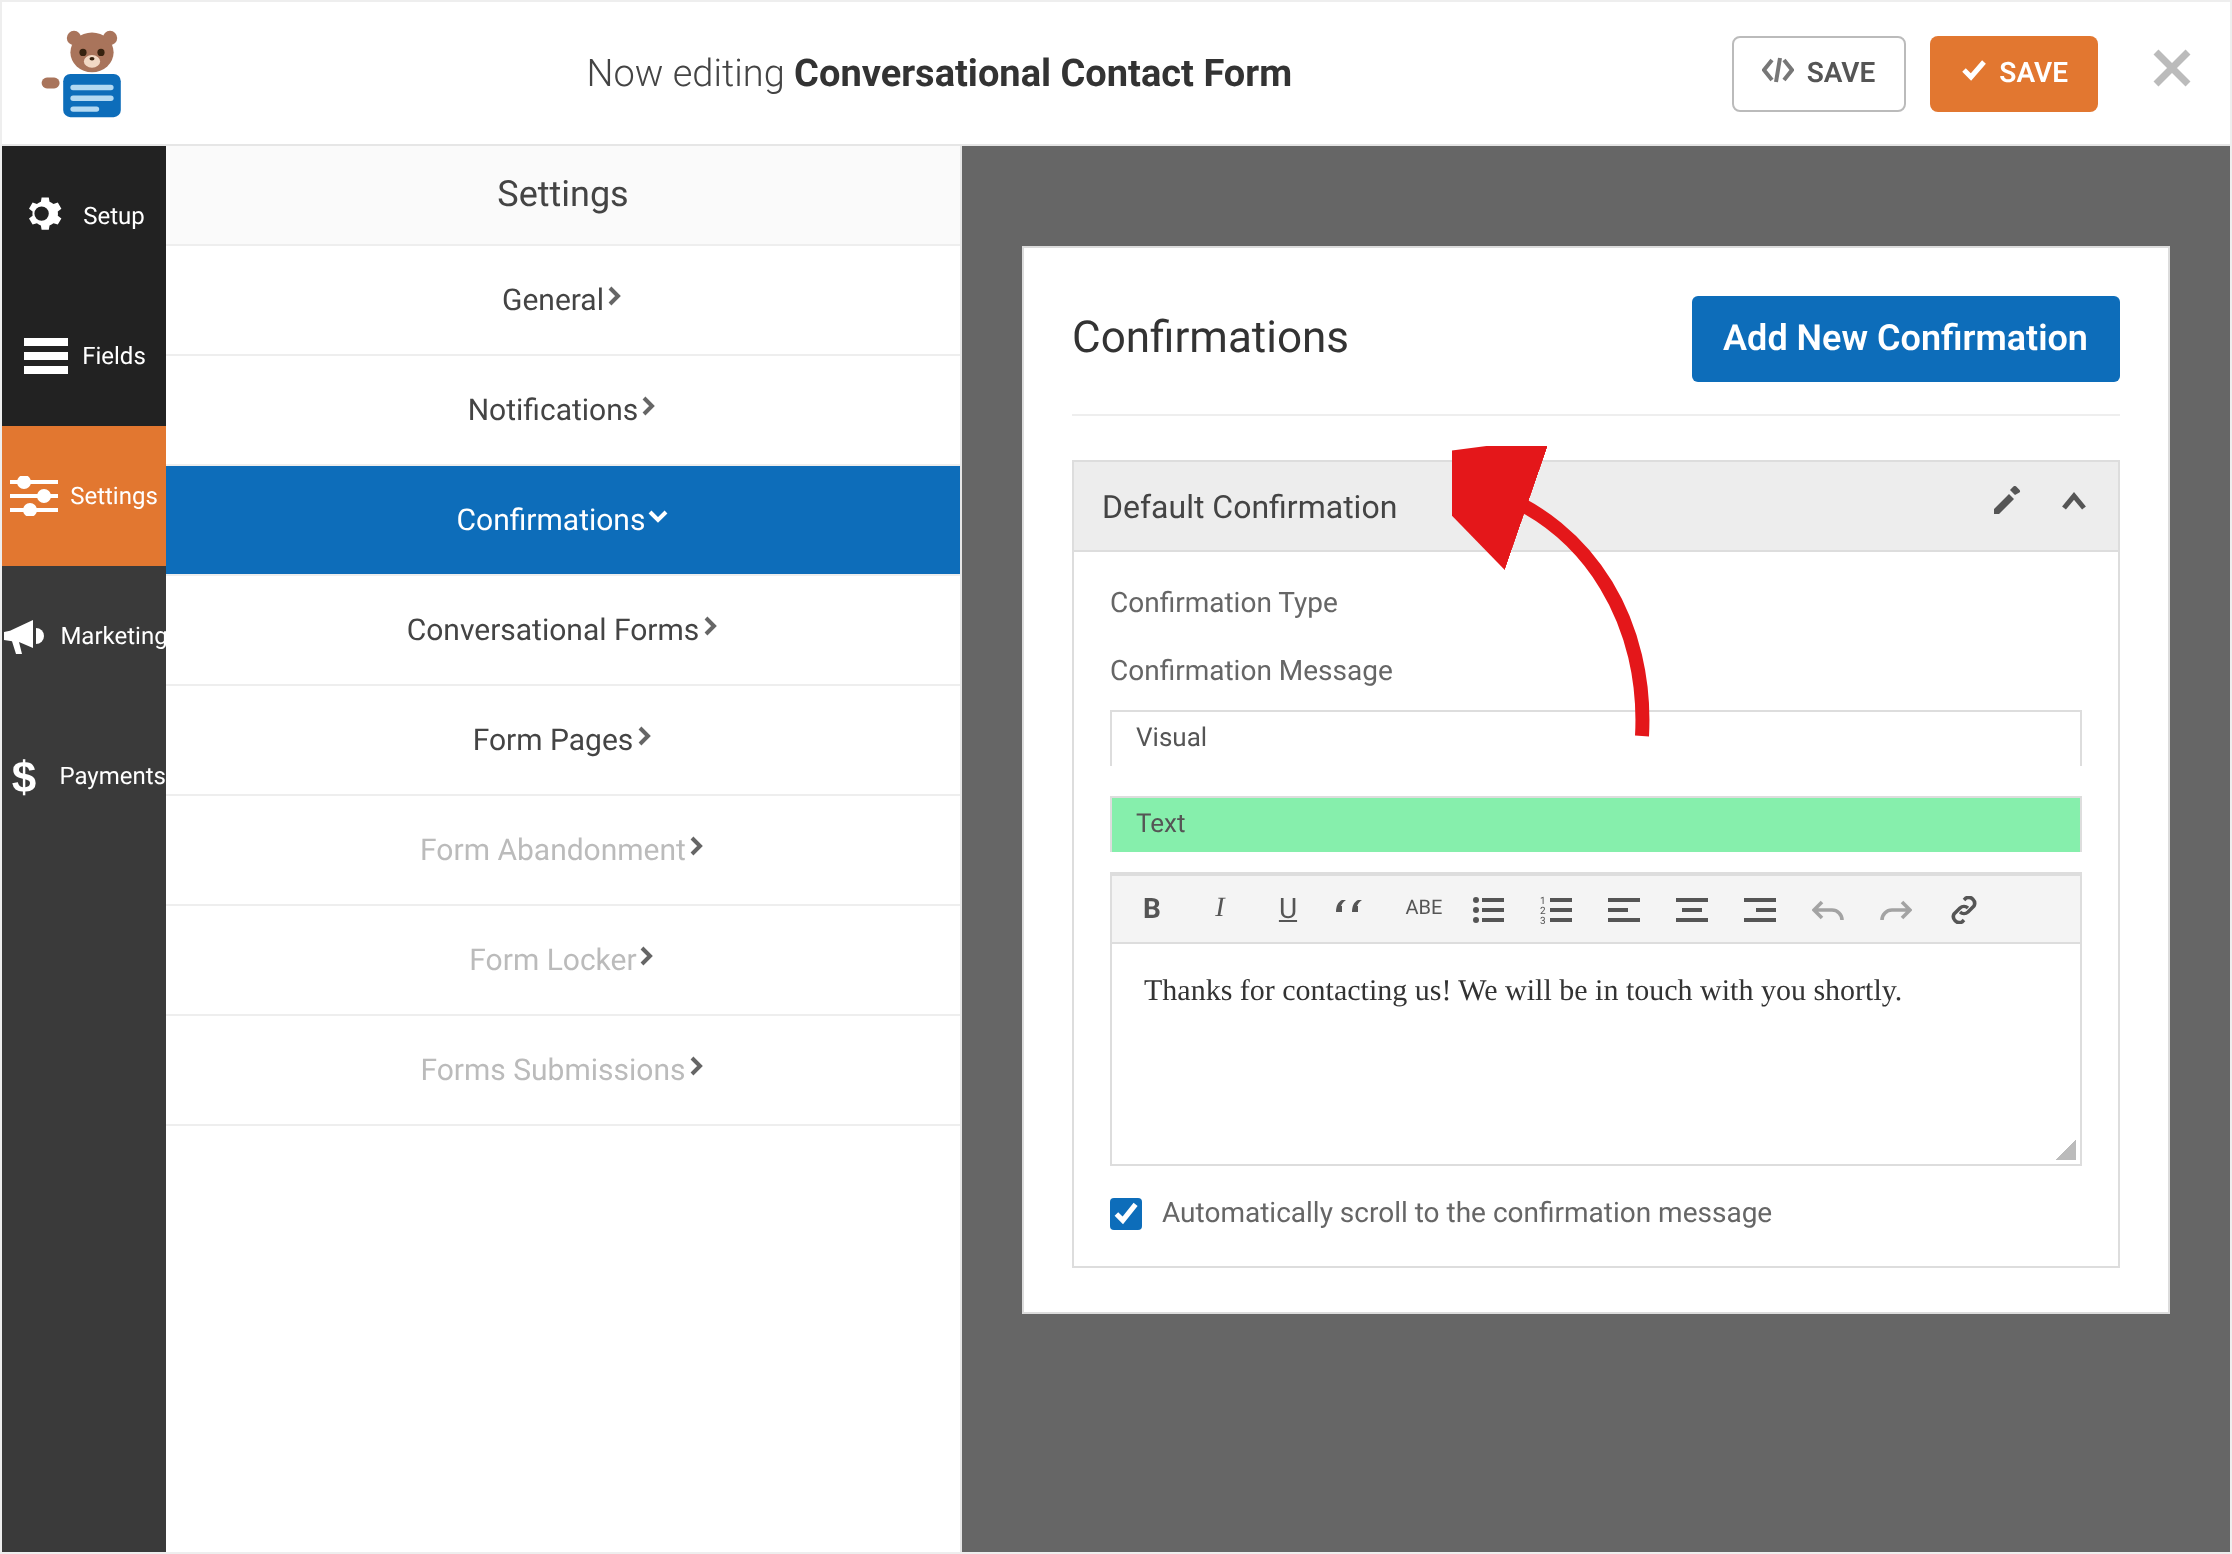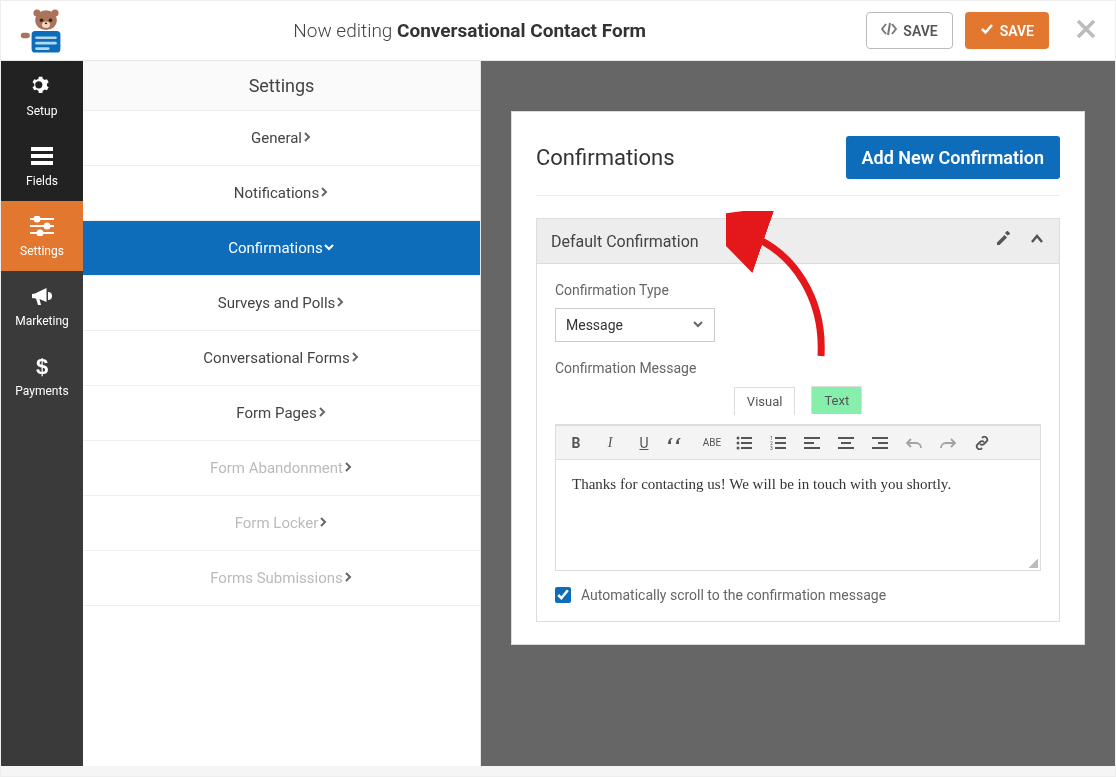--- a/index.html
+++ b/index.html
@@ -1,32 +1,32 @@
 <!DOCTYPE html>
 <html><head>
   <meta charset="utf-8">
   <style>
     * { box-sizing: border-box; margin: 0; padding: 0; }
     body { font-family: -apple-system, BlinkMacSystemFont, "Segoe UI", Roboto, Arial, sans-serif; background: #f5f5f5; width: 1116px; height: 777px; overflow: hidden; border: 1px solid #eee; }
 
     
-    .topbar { height: 60px; background: #fff; border-bottom: 1px solid #e6e6e6; display: flex; align-items: center; padding: 0 18px; position: relative; }
+    .topbar { height: 72px; background: #fff; border-bottom: 1px solid #e6e6e6; display: flex; align-items: center; padding: 0 18px; position: relative; }
     .logo { width: 54px; height: 48px; display:flex; align-items:center; justify-content:center; }
     .title-wrap { flex: 1; text-align: center; color: #444; font-size: 19px; font-weight: 300;}
     .title-wrap b { font-weight: 700; color:#333; }
     .btn { display:inline-flex; align-items:center; gap:6px; padding: 9px 14px; font-size:14px; font-weight:600; border-radius:4px; cursor:pointer; border:1px solid transparent; }
     .btn-embed { border:1px solid #bbb; color:#555; background:#fff; }
     .btn-save { background:#e27730; color:#fff; }
     .topbar .btn-save { margin-left:12px; }
     .topbar .close { margin-left:26px; color:#bbb; font-size:26px; cursor:pointer; }
 
     
     .app { display:flex; height: calc(777px - 72px); }
     .leftnav { width:82px; background:#3a3a3a; display:flex; flex-direction:column; }
-    .leftnav .item { display:flex; flex-direction:column; align-items:center; justify-content:center; height:70px; color:#fff; font-size:12px; gap:6px; cursor:pointer; }
+    .leftnav .item { display:flex; flex-direction:row; align-items:center; justify-content:center; height:70px; color:#fff; font-size:12px; gap:6px; cursor:pointer; }
     .leftnav .item .icon { width:24px; height:24px; display:flex; align-items:center; justify-content:center; }
     .leftnav .item.darker { background:#222; }
     .leftnav .item.active { background:#e27730; }
     .leftnav .item.gray { background:#3a3a3a; }
 
     
     .settings-panel { width:398px; background:#fff; border-right:1px solid #e6e6e6; display:flex; flex-direction:column; }
     .panel-title { height:50px; border-bottom:1px solid #eee; display:flex; align-items:center; justify-content:center; font-size:18px; color:#444; background:#fafafa; font-weight:400;}
     .settings-list { flex:1; overflow:auto; }
     .side-item { display:flex; align-items:center; justify-content:center; padding:18px 26px; cursor:pointer; border-bottom:1px solid #eee; color:#444; font-size:15px; }
@@ -44,21 +44,21 @@
 
     .accordion { border:1px solid #ddd; }
     .acc-head { background:#ededed; padding:12px 14px; display:flex; align-items:center; justify-content:space-between; color:#444; border-bottom:1px solid #ddd; }
     .acc-actions { display:flex; gap:18px; color:#555; }
     .acc-body { padding:18px; }
     .label { font-size:14px; color:#666; margin-bottom:10px; }
     .select { width:160px; border:1px solid #ccc; padding:8px 10px; font-size:14px; color:#333; display:flex; align-items:center; justify-content:space-between; background:#fff; cursor:pointer;}
     .label2 { margin-top:18px; }
 
     .editor { border:1px solid #ddd; margin-top:10px; }
-    .tabs { display:flex; justify-content:center; gap:16px; padding:0; }
+    .tabs { display:flex; justify-content:flex-start; gap:16px; padding:0;flex-direction:column; }
     .tab { padding:6px 12px; border:1px solid #ddd; border-bottom:none; background:#86efac; font-size:13px; color:#555; cursor:pointer; }
     .tab.active { background:#fff; position:relative; top:1px;}
     .toolbar { background:#f4f4f4; border-top:1px solid #ddd; border-bottom:1px solid #ddd; padding:8px 10px; display:flex; gap:14px; color:#555; align-items:center; }
     .toolbar .tbtn { width:20px; text-align:center; cursor:pointer; font-size:14px; }
     .toolbar svg { display:block; }
     .editor-body { min-height:110px; padding:16px; font-family:Georgia, serif; font-size:15px; color:#333; position:relative;}
     .editor-body::after { content:''; position:absolute; right:2px; bottom:2px; width:10px; height:10px; background:linear-gradient(135deg, transparent 50%, #bbb 50%); }
 
     .checkbox-row { display:flex; align-items:center; gap:10px; margin-top:16px; color:#666; font-size:14px;}
     input[type=checkbox]{ width:16px; height:16px; accent-color:#0d6dba;}
@@ -178,26 +178,20 @@
         <div class="side-item">
           <span>Notifications</span>
           <span class="chev"><svg width="10" height="12" viewBox="0 0 10 12" fill="none" stroke="currentColor" stroke-width="2">
               <path d="M3 2 L7 6 L3 10"></path>
             </svg></span>
         </div>
         <div class="side-item active">
           <span>Confirmations</span>
           <span class="chev"><svg width="12" height="12" viewBox="0 0 12 12" fill="none" stroke="currentColor" stroke-width="2">
               <path d="M2 4 L6 8 L10 4"></path>
-            </svg></span>
-        </div>
-        <div class="side-item">
-          <span>Surveys and Polls</span>
-          <span class="chev"><svg width="10" height="12" viewBox="0 0 10 12" fill="none" stroke="currentColor" stroke-width="2">
-              <path d="M3 2 L7 6 L3 10"></path>
             </svg></span>
         </div>
         <div class="side-item">
           <span>Conversational Forms</span>
           <span class="chev"><svg width="10" height="12" viewBox="0 0 10 12" fill="none" stroke="currentColor" stroke-width="2">
               <path d="M3 2 L7 6 L3 10"></path>
             </svg></span>
         </div>
         <div class="side-item">
           <span>Form Pages</span>
@@ -243,28 +237,20 @@
             </span>
             <span>
               <svg width="16" height="16" viewBox="0 0 16 16" fill="none" stroke="#555" stroke-width="2.5">
                   <path d="M3 11 L8 5 L13 11"></path>
                 </svg>
             </span>
           </div>
         </div>
         <div class="acc-body">
           <div class="label">Confirmation Type</div>
-          <div class="select">
-            <span>Message</span>
-            <span>
-              <svg width="12" height="12" viewBox="0 0 12 12" fill="none" stroke="#666" stroke-width="2">
-                  <path d="M2 4 L6 8 L10 4"></path>
-                </svg>
-            </span>
-          </div>
           <div class="label label2">Confirmation Message</div>
 
           <div class="tabs">
             <div class="tab active">Visual</div>
             <div class="tab">Text</div>
           </div>
           <div class="editor">
             <div class="toolbar">
               <span class="tbtn"><b>B</b></span>
               <span class="tbtn"><i style="font-family:Georgia">I</i></span>

